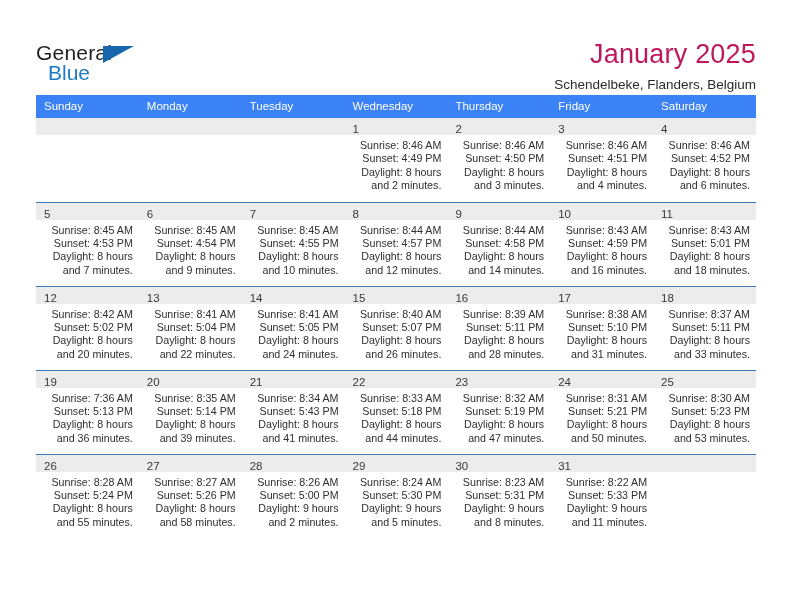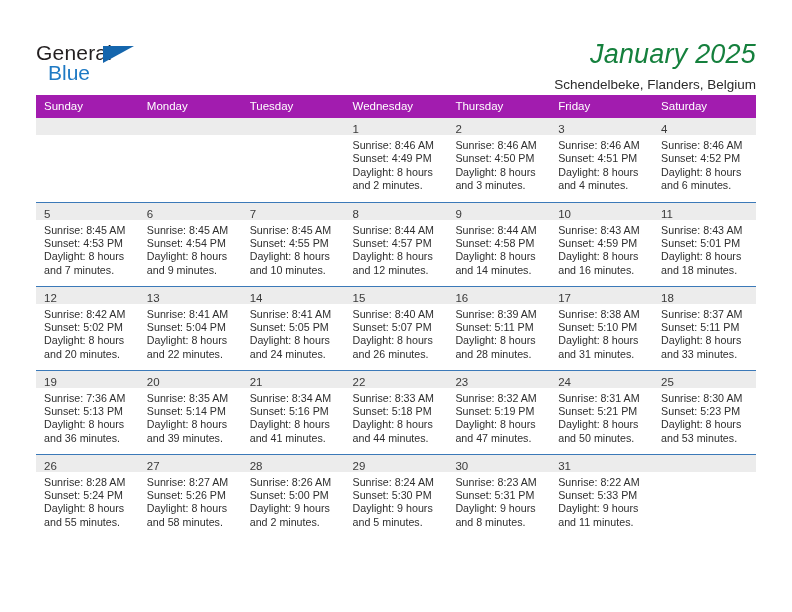--- a/index.html
+++ b/index.html
@@ -62,44 +62,43 @@
     border-left: 31px solid #1566ad;
     border-bottom: 17px solid transparent;
   }
   .titleblock {
     text-align: right;
     padding-top: 0px;
   }
   .cal-title {
     font-size: 27px;
     font-weight: 400;
-    color: #15803d;
+    color: #be185d;
     line-height: 32px;
     letter-spacing: 0.2px;
-    font-style: italic;
   }
   .cal-subtitle {
     font-size: 13.5px;
     font-weight: 400;
     color: #2b2b2b;
     line-height: 18px;
     margin-top: 6px;
   }
 
   
   .calendar {
     margin-top: 11px;
     width: 720px;
     border-collapse: collapse;
     table-layout: fixed;
   }
   .calendar col { width: 102.85px; }
 
   .calendar thead th {
-    background: #a21caf;
+    background: #3b82f6;
     color: #ffffff;
     font-size: 11.5px;
     font-weight: 400;
     text-align: left;
     padding: 5px 0 6px 8px;
     height: 12px;
     box-sizing: content-box;
     border: none;
   }
 
@@ -127,20 +126,21 @@
     box-sizing: border-box;
   }
   .daynum {
     font-size: 11.5px;
     color: #3a3a3a;
     line-height: 15px;
     display: inline-block;
   }
   .cell-body {
     padding: 4px 6px 0 8px;
+    text-align: right;
   }
   .cell-body div {
     font-size: 10.7px;
     line-height: 13.4px;
     color: #2f2f2f;
     white-space: nowrap;
   }
   .cell.empty .daynum-band { background: #ececec; }
 </style>
 </head>
@@ -443,21 +443,21 @@
                 <div>Daylight: 8 hours</div>
                 <div>and 39 minutes.</div>
               </div>
             </div>
           </td>
           <td>
             <div class="cell">
               <div class="daynum-band"><span class="daynum">21</span></div>
               <div class="cell-body">
                 <div>Sunrise: 8:34 AM</div>
-                <div>Sunset: 5:16 PM</div>
+                <div>Sunset: 5:43 PM</div>
                 <div>Daylight: 8 hours</div>
                 <div>and 41 minutes.</div>
               </div>
             </div>
           </td>
           <td>
             <div class="cell">
               <div class="daynum-band"><span class="daynum">22</span></div>
               <div class="cell-body">
                 <div>Sunrise: 8:33 AM</div>

